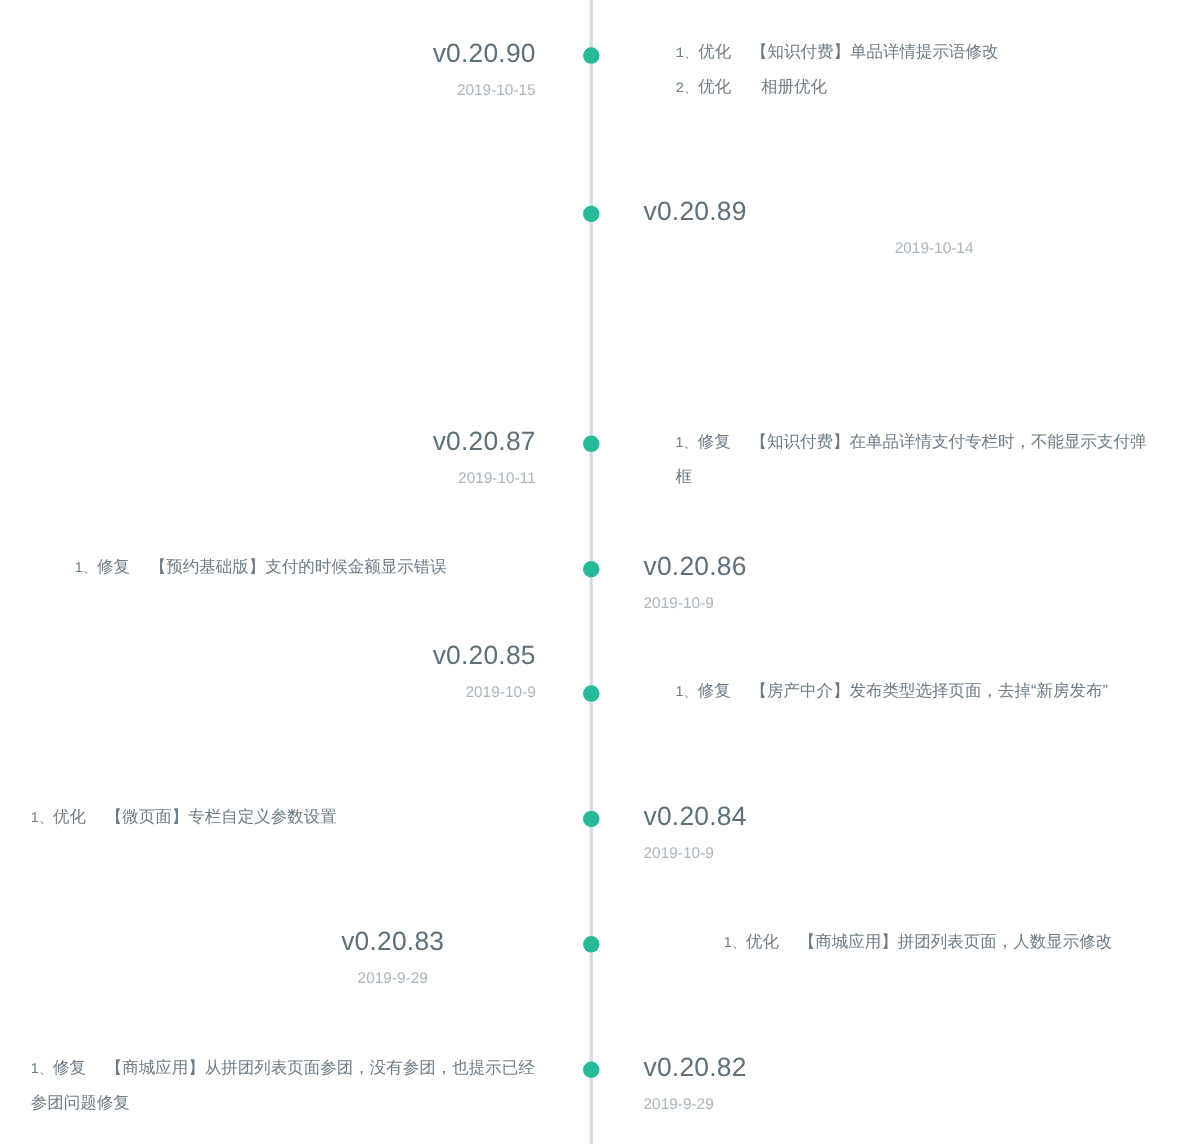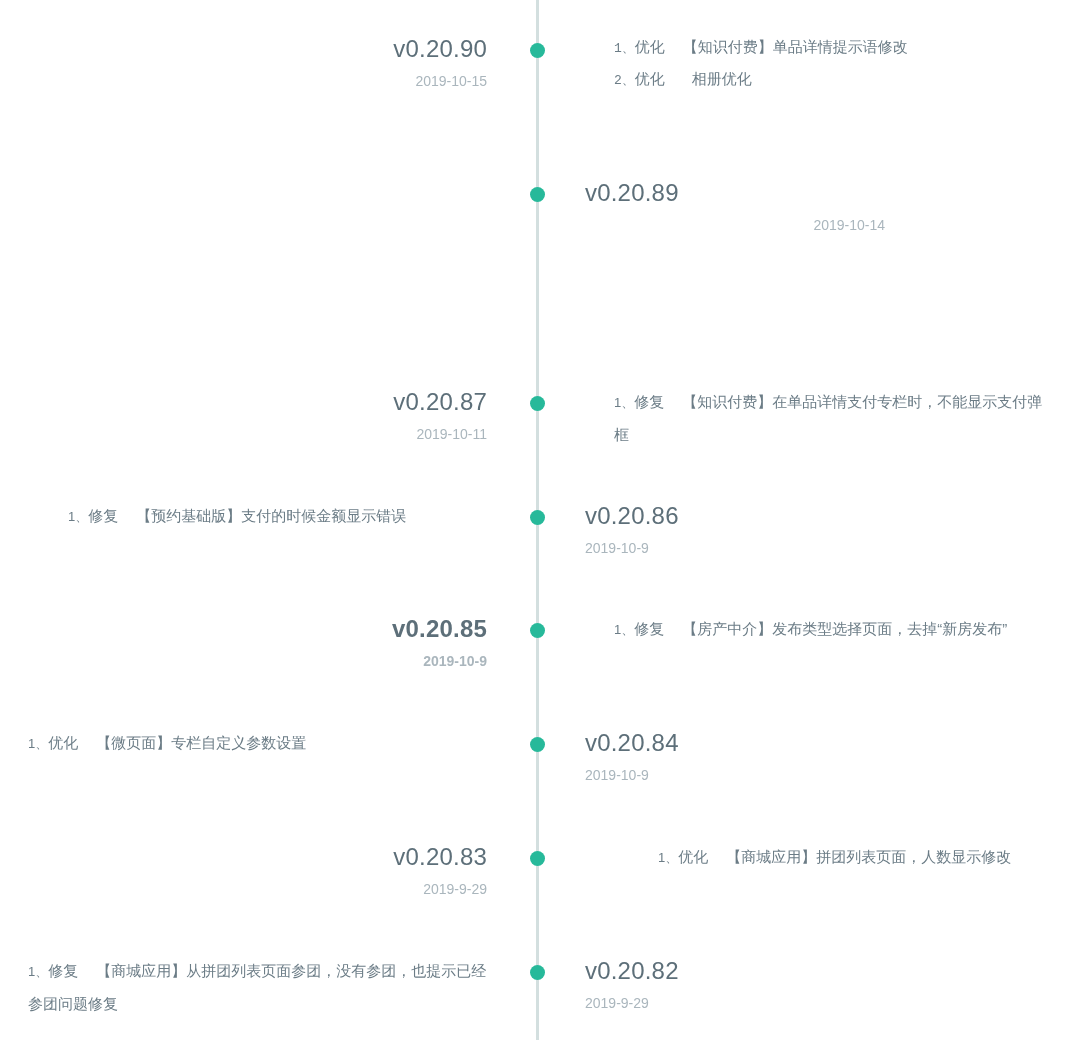--- a/index.html
+++ b/index.html
@@ -147,41 +147,41 @@
       <div class="meta right" style="top: 503px;">
         <div class="version" style="color: rgb(93, 111, 121);">v0.20.86</div>
         <div class="date" style="color: rgb(170, 182, 189);">2019-10-9</div>
       </div>
       <div class="body left" style="top: 500px; color: rgb(107, 124, 134); margin-left: 40px;">
         <div class="line"><span class="idx">1、</span><span>修复</span><span class="gap"></span><span>【预约基础版】支付的时候金额显示错误</span></div>
       </div>
     </div>
     <div class="entry" style="top: 0px;">
       <div class="dot" style="top: 623px; background: rgb(39, 185, 154);"></div>
-      <div class="meta left" style="top: 616px; font-weight: bold;">
+      <div class="meta left" style="top: 584px;">
         <div class="version" style="color: rgb(93, 111, 121);">v0.20.85</div>
         <div class="date" style="color: rgb(170, 182, 189);">2019-10-9</div>
       </div>
       <div class="body right" style="top: 613px; color: rgb(107, 124, 134);">
         <div class="line"><span class="idx">1、</span><span>修复</span><span class="gap"></span><span>【房产中介】发布类型选择页面，去掉“新房发布”</span></div>
       </div>
     </div>
     <div class="entry" style="top: 0px;">
       <div class="dot" style="top: 737px; background: rgb(39, 185, 154);"></div>
       <div class="meta right" style="top: 730px;">
         <div class="version" style="color: rgb(93, 111, 121);">v0.20.84</div>
         <div class="date" style="color: rgb(170, 182, 189);">2019-10-9</div>
       </div>
       <div class="body left" style="top: 727px; color: rgb(107, 124, 134);">
         <div class="line"><span class="idx">1、</span><span>优化</span><span class="gap"></span><span>【微页面】专栏自定义参数设置</span></div>
       </div>
     </div>
     <div class="entry" style="top: 0px;">
       <div class="dot" style="top: 851px; background: rgb(39, 185, 154);"></div>
-      <div class="meta left" style="top: 844px;">
+      <div class="meta left" style="top: 844px; text-align: center;">
         <div class="version" style="color: rgb(93, 111, 121);">v0.20.83</div>
         <div class="date" style="color: rgb(170, 182, 189);">2019-9-29</div>
       </div>
       <div class="body right" style="top: 841px; color: rgb(107, 124, 134); margin-left: 44px;">
         <div class="line"><span class="idx">1、</span><span>优化</span><span class="gap"></span><span>【商城应用】拼团列表页面，人数显示修改</span></div>
       </div>
     </div>
     <div class="entry" style="top: 0px;">
       <div class="dot" style="top: 965px; background: rgb(39, 185, 154);"></div>
       <div class="meta right" style="top: 958px;">

